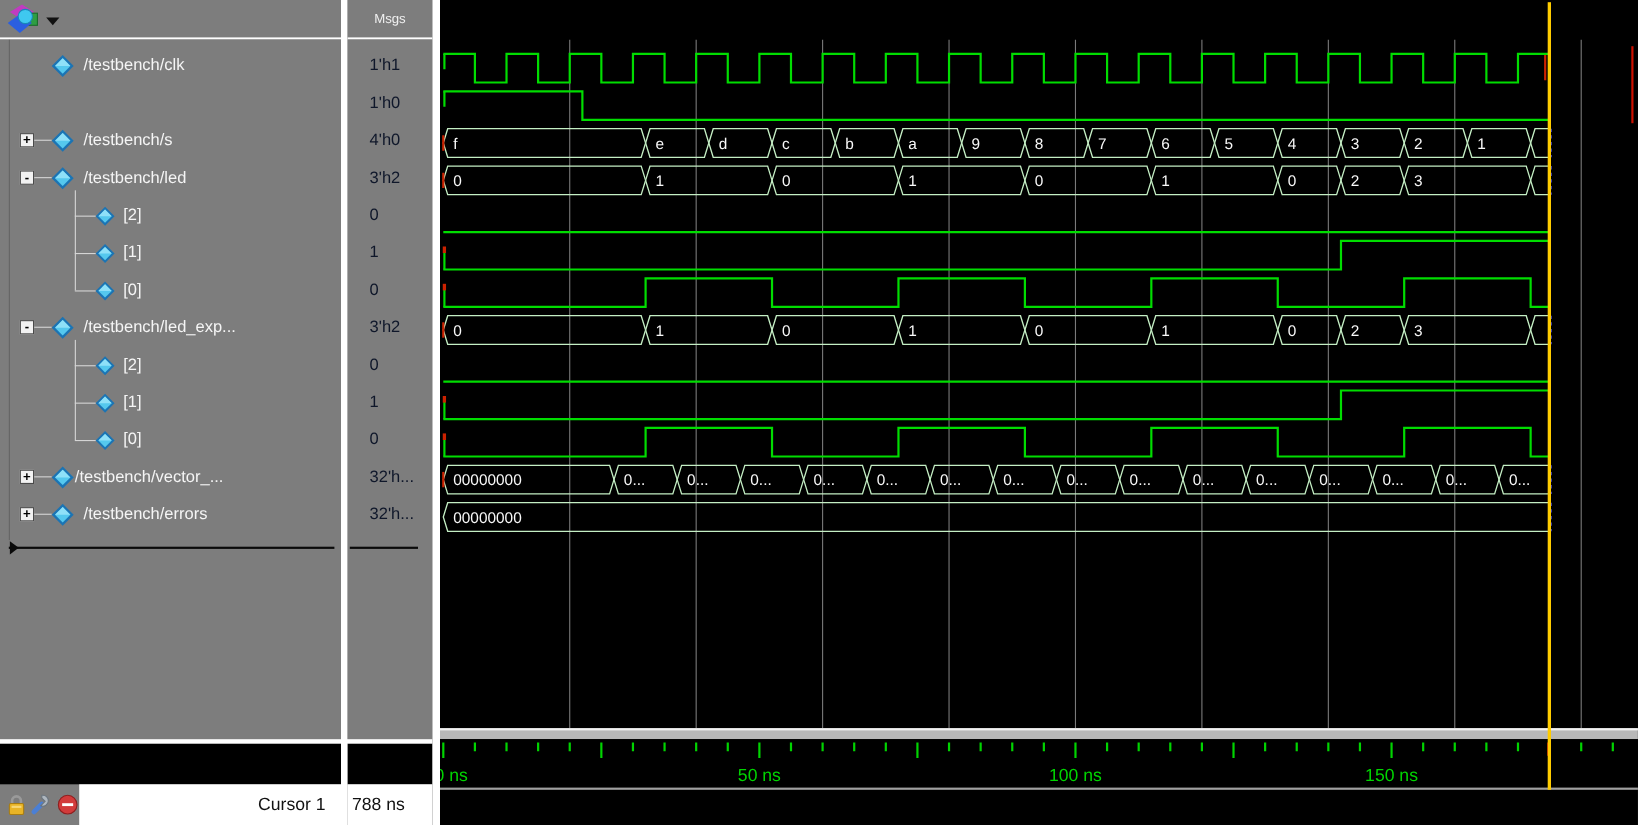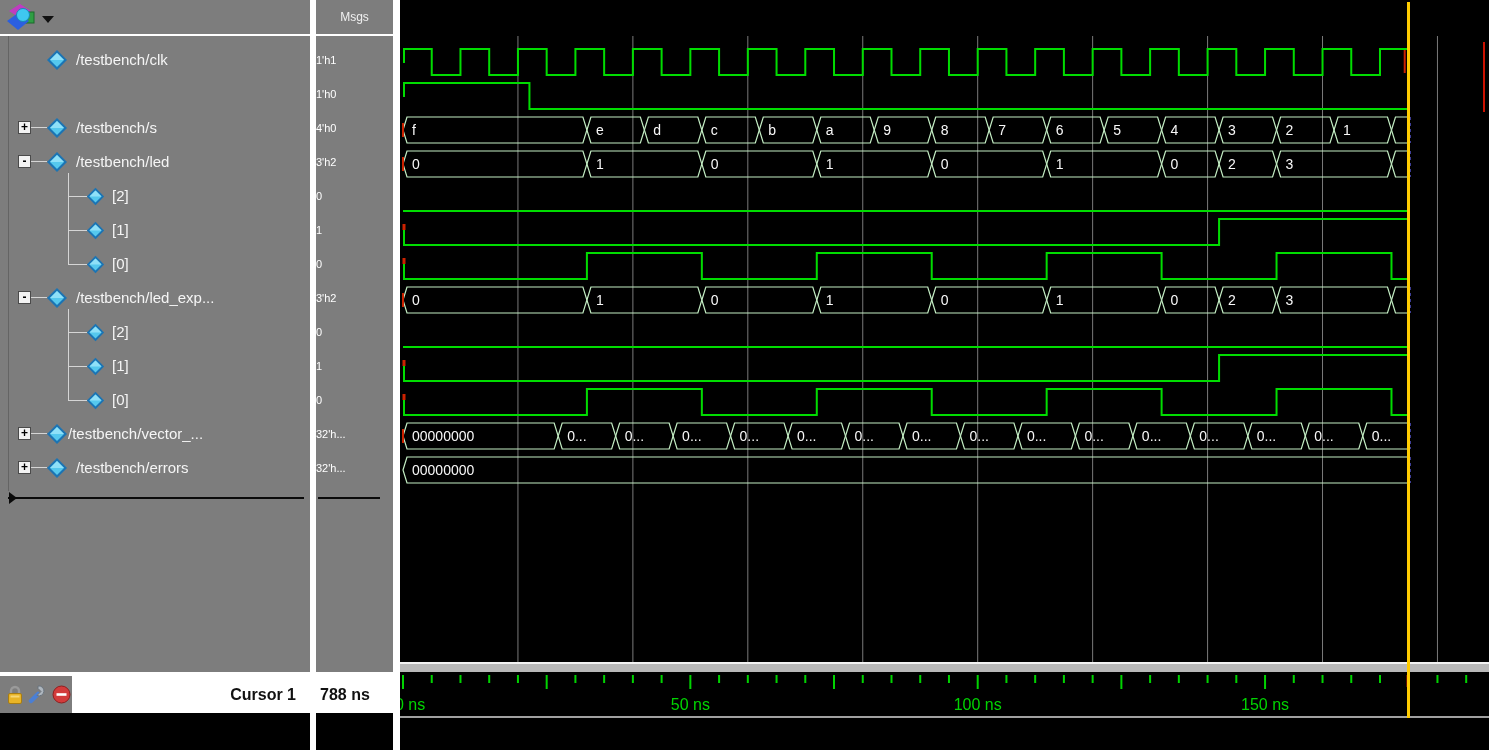--- a/index.html
+++ b/index.html
@@ -19,34 +19,34 @@
   .sv1{left:310px;top:0;width:6px;height:750px;background:#fff;z-index:5;}
   .sv2{left:393px;top:0;width:7px;height:750px;background:#fff;z-index:5;}
   
   .names-panel{left:0;top:36px;width:310px;height:640px;overflow:hidden;}
   .values-panel{left:316px;top:36px;width:77px;height:640px;overflow:hidden;}
   .wave-panel{left:400px;top:36px;width:1089px;height:626px;background:#000;}
   .tree-edge{position:absolute;left:8px;top:0;width:1px;height:455px;background:#646464;}
   .nrow{position:absolute;left:0;width:310px;height:30px;cursor:default;}
   .nrow .nm{position:absolute;top:0;height:30px;line-height:30px;color:#f5f5f5;
             font-size:15px;white-space:nowrap;}
-  .vrow{position:absolute;left:0;width:77px;height:30px;line-height:30px;color:#ffffff;
-        font-size:11px;padding-left:0;box-sizing:border-box;}
+  .vrow{position:absolute;left:0;width:77px;height:30px;line-height:30px;color:#0f172a;
+        font-size:15px;padding-left:20px;box-sizing:border-box;}
   .expander{position:absolute;left:18px;width:13px;height:13px;background:#f2f2f2;
             border:1px solid #4a4a4a;color:#000;font-size:12px;line-height:11px;
             text-align:center;font-weight:bold;box-sizing:border-box;cursor:pointer;}
   .tline{position:absolute;background:#d5d5d5;}
   .ins-line{position:absolute;left:8px;width:296px;height:2px;background:#0a0a0a;}
   .ins-tri{position:absolute;left:9px;width:0;height:0;border-top:6px solid transparent;
            border-bottom:6px solid transparent;border-left:8px solid #0a0a0a;}
   .ins-line-v{position:absolute;left:2px;width:62px;height:2px;background:#0a0a0a;}
   
   .hsplit-left{left:0;top:672px;width:393px;height:4px;background:#fff;z-index:4;}
   .now-row{left:0;top:676px;width:393px;height:37px;}
-  .cursor-row{left:0;top:676px;width:393px;height:37px;font-weight:bold;}
+  .cursor-row{left:0;top:713px;width:393px;height:37px;}
   .now-label{position:absolute;right:102px;top:0;height:37px;line-height:37px;
              color:#f2f2f2;font-size:16px;}
   .now-value{position:absolute;left:320px;top:0;height:37px;line-height:37px;
              color:#f2f2f2;font-size:16px;}
   .cur-cell1{position:absolute;left:72px;top:0;width:238px;height:37px;background:#fff;}
   .cur-cell2{position:absolute;left:316px;top:0;width:77px;height:37px;background:#fff;}
   .cur-label{position:absolute;right:14px;top:0;height:37px;line-height:37px;
              color:#111;font-size:16px;}
   .cur-value{position:absolute;left:4px;top:0;height:37px;line-height:37px;
              color:#111;font-size:16px;}

